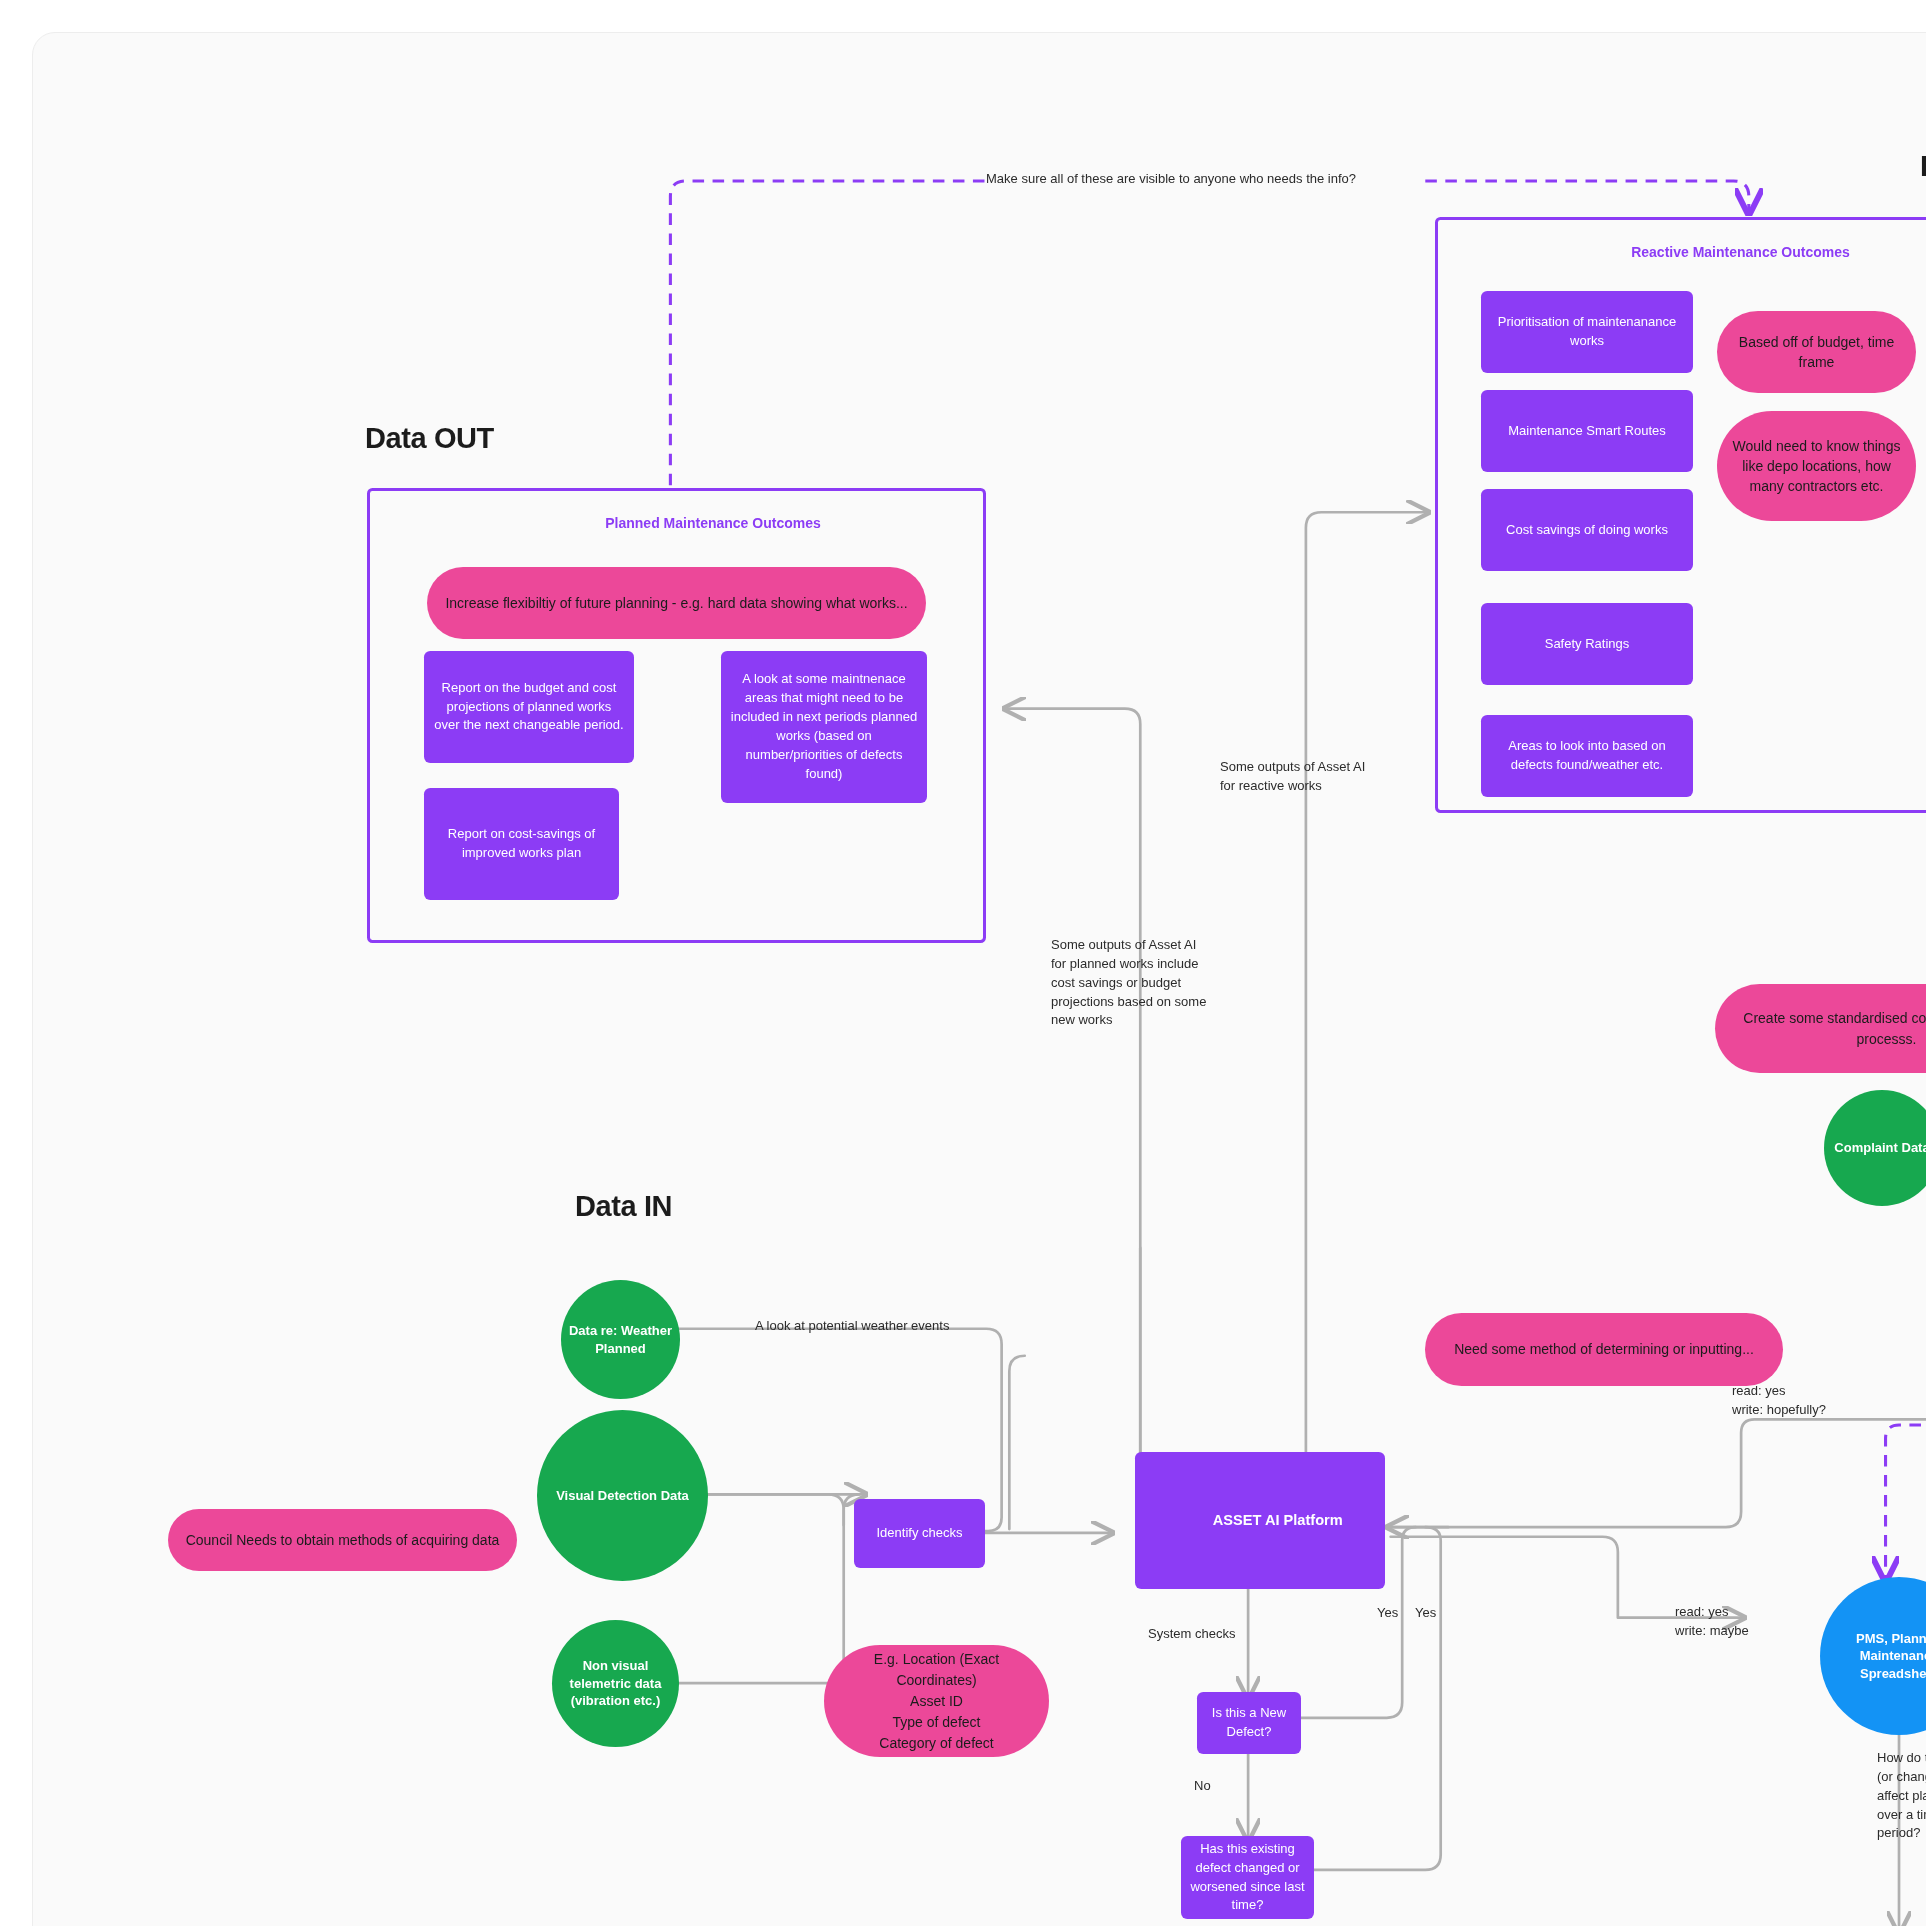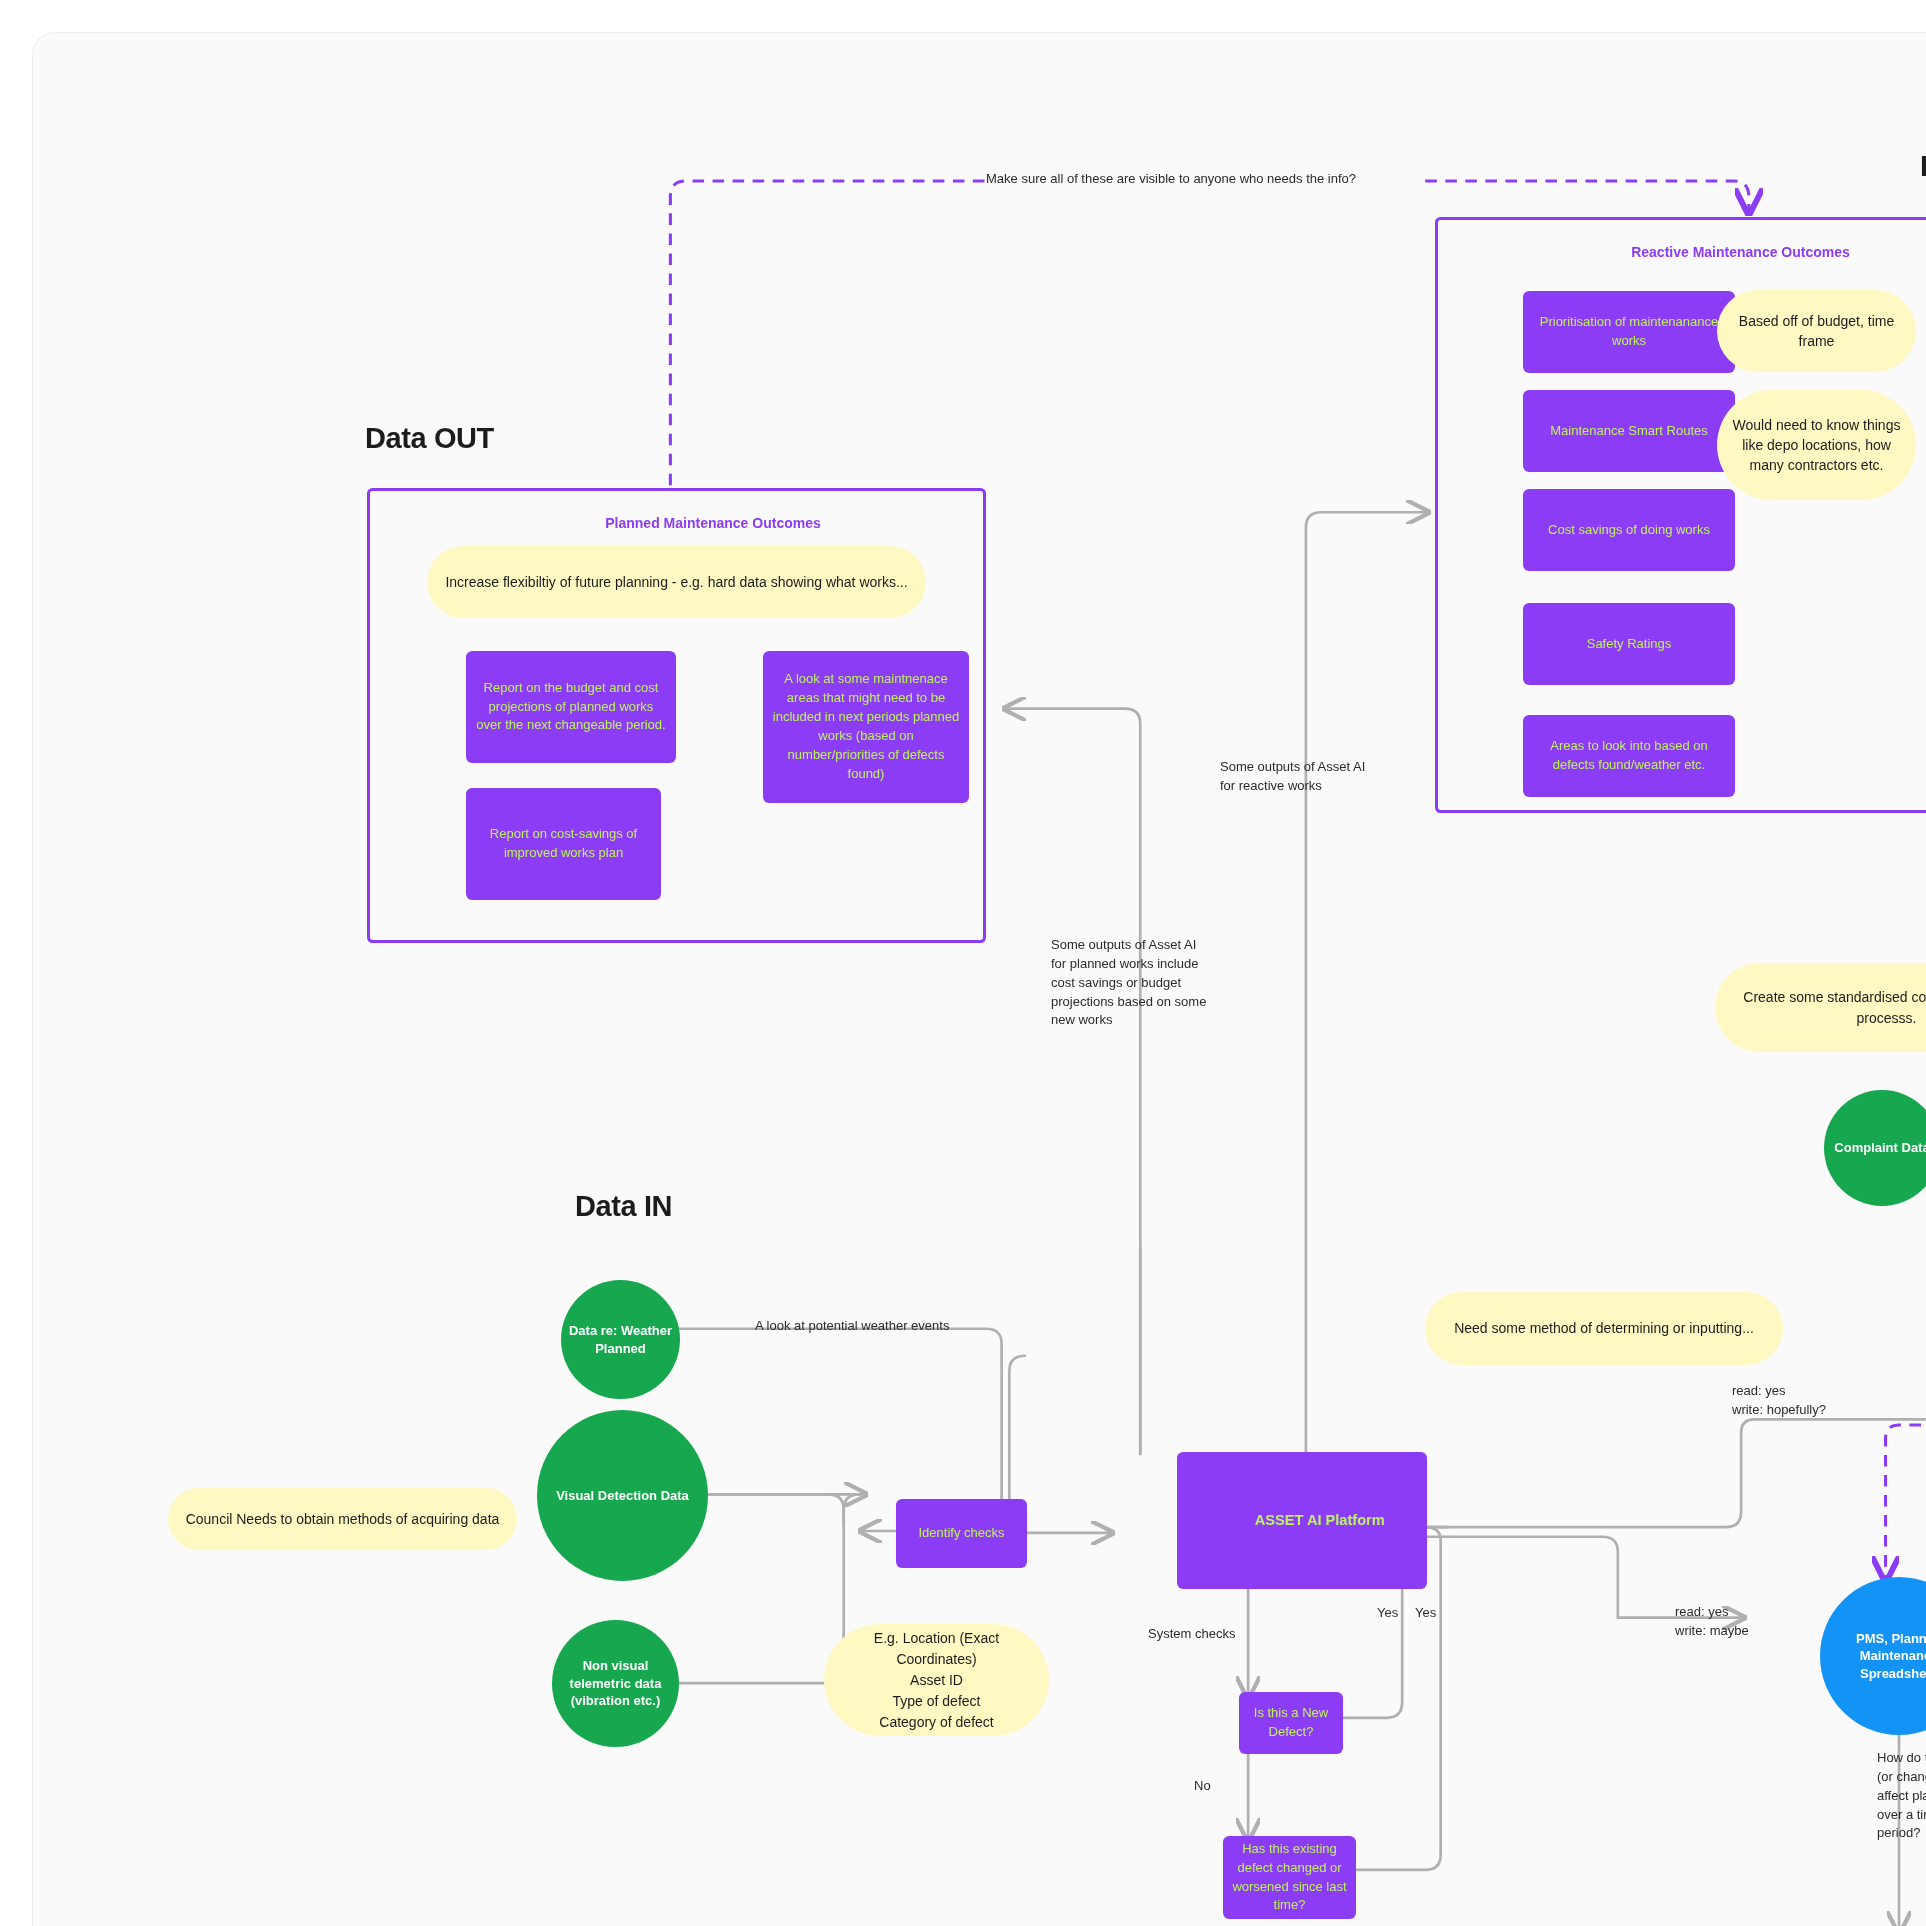--- a/index.html
+++ b/index.html
@@ -5,27 +5,27 @@
   html,body{margin:0;padding:0;background:#ffffff;}
   body{font-family:"Liberation Sans","DejaVu Sans",sans-serif;}
   #canvas{position:relative;width:2601px;height:2153px;background:#ffffff;overflow:hidden;}
   #card{position:absolute;left:32px;top:32px;width:2537px;height:2089px;
         background:#fafafa;border:1.9px solid #ededed;border-radius:23px;box-sizing:border-box;}
   .abs{position:absolute;box-sizing:border-box;}
   
   .group-frame{border:3.5px solid #8c3cf5;border-radius:5.4px;background:rgba(250,250,250,0.0);}
   .group-title{color:#8c3cf5;font-weight:bold;font-size:14px;text-align:center;width:100%;}
   
-  .purple-box{background:#8c3cf5;color:#bef264;border-radius:6.2px;
+  .purple-box{background:#8c3cf5;color:#ffffff;border-radius:6.2px;
     display:flex;align-items:center;justify-content:center;text-align:center;
-    font-size:13px;line-height:1.45;padding:5.4px 8.5px;margin-left:42px;}
+    font-size:13px;line-height:1.45;padding:5.4px 8.5px;}
   .purple-box.bold{font-weight:bold;font-size:14.6px;padding-left:44px;}
-  .pink-pill{background:#fef9c3;color:#1c1c1c;border-radius:385px;
+  .pink-pill{background:#ec4899;color:#1c1c1c;border-radius:385px;
     display:flex;align-items:center;justify-content:center;text-align:center;
-    font-size:14px;line-height:1.45;padding:5.4px 15.4px;}
+    font-size:14px;line-height:1.45;padding:5.4px 15.4px;margin-top:21px;}
   .green-circle{background:#17a84f;color:#ffffff;border-radius:50%;
     display:flex;align-items:center;justify-content:center;text-align:center;
     font-size:13px;font-weight:bold;line-height:1.35;padding:3.9px;}
   .blue-circle{background:#1393f5;color:#ffffff;border-radius:50%;
     display:flex;align-items:center;justify-content:center;text-align:center;
     font-size:13px;font-weight:bold;line-height:1.35;padding:5.4px;}
   .heading{color:#1c1c1c;font-weight:bold;font-size:29px;letter-spacing:-0.4px;white-space:nowrap;}
   .edge-label{color:#2b2b2b;font-size:13px;line-height:1.45;white-space:pre-line;}
   .edge-label.center{text-align:left;}
   svg.wires{position:absolute;left:0;top:0;width:2601px;height:2153px;pointer-events:none;}

